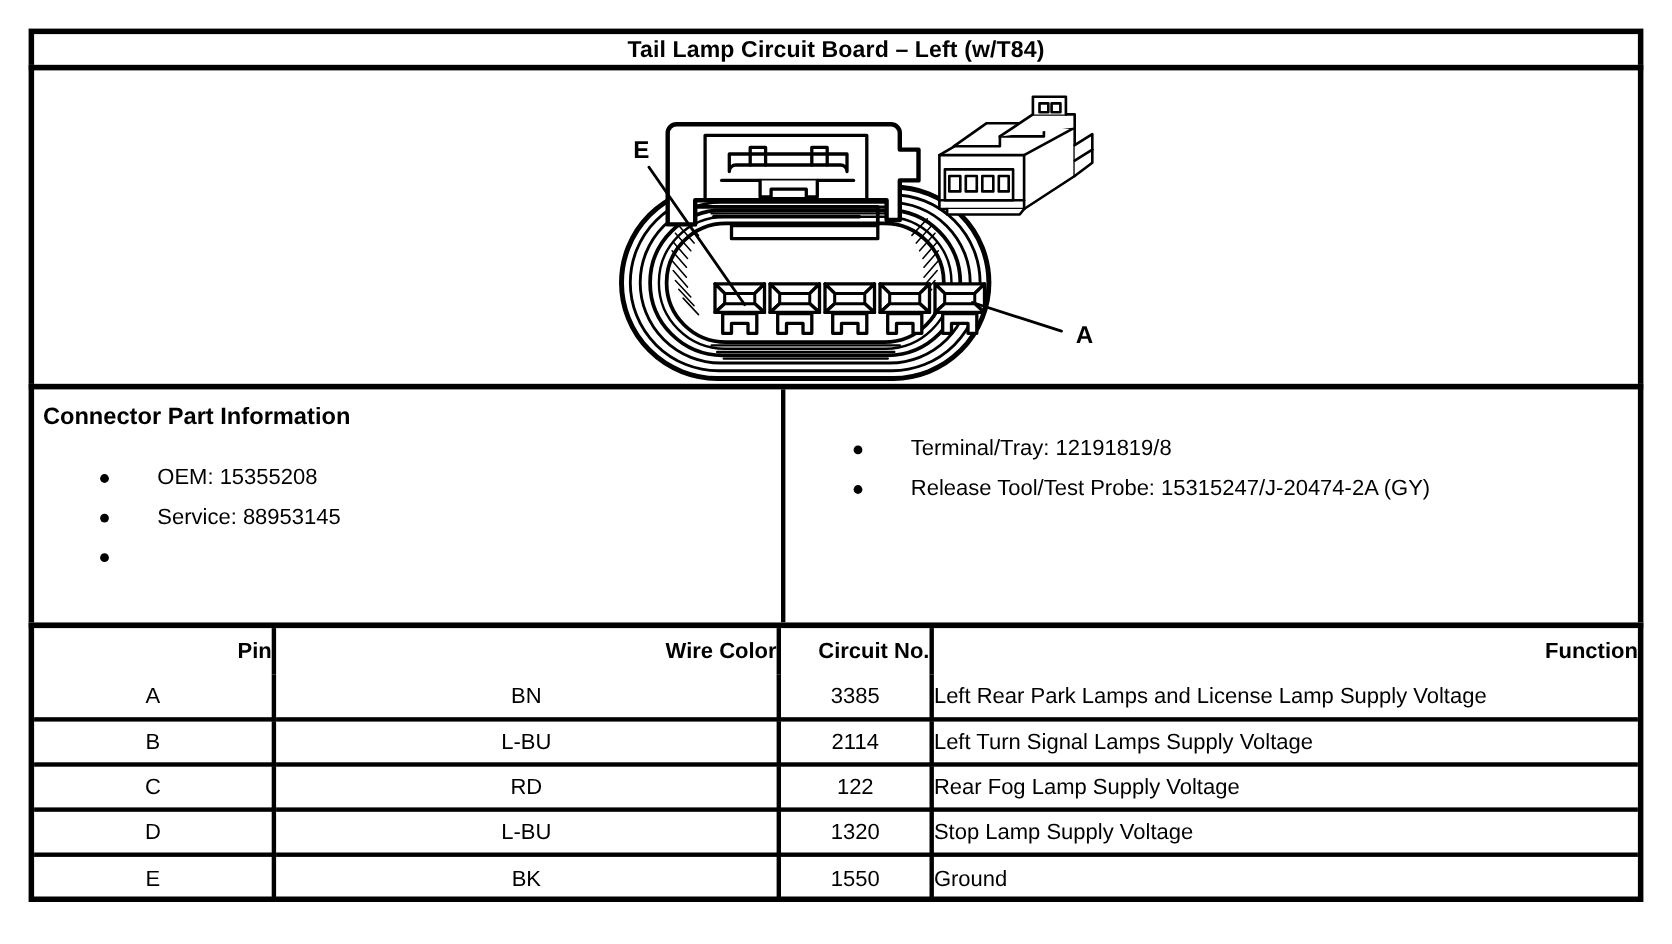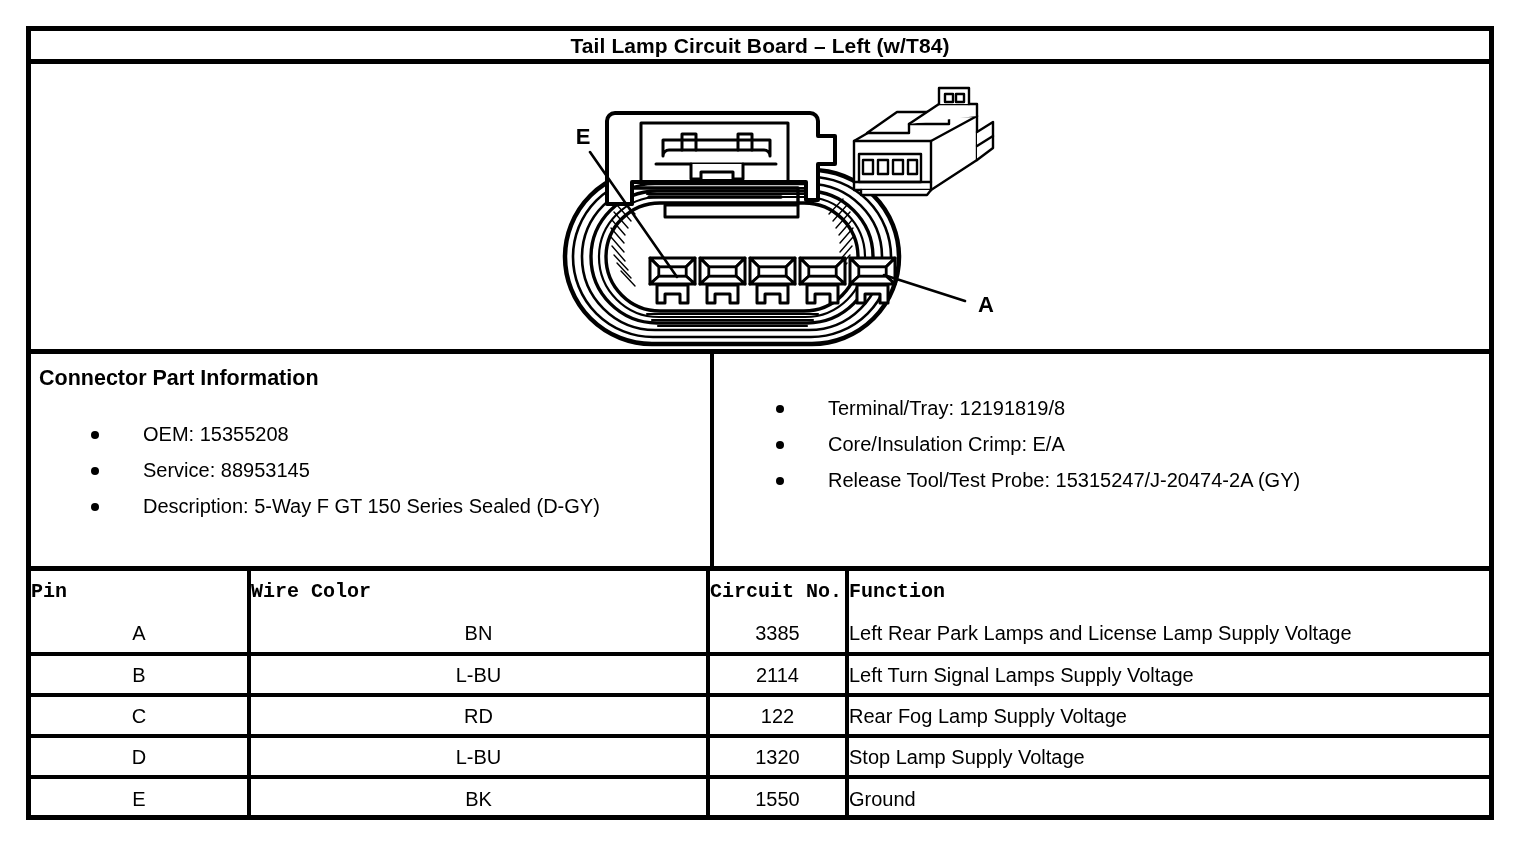--- a/index.html
+++ b/index.html
@@ -144,23 +144,22 @@
     height: 41px;
     box-sizing: border-box;
   }
   table.pin-table tr:last-child th,
   table.pin-table tr:last-child td { border-bottom: 0; }
   table.pin-table th:last-child,
   table.pin-table td:last-child { border-right: 0; }
 
   table.pin-table thead th {
     font-weight: bold;
-    text-align: left;
+    text-align: right;
     height: 42px;
-    font-family: Liberation Mono, monospace;
   }
   col.c-pin     { width: 218px; }
   col.c-color   { width: 459px; }
   col.c-circuit { width: 139px; }
   col.c-func    { width: auto; }
 
   td.cell-center { text-align: center; }
   td.cell-left   { text-align: left; padding-left: 6px; }
 </style>
 </head>
@@ -317,34 +316,29 @@
         <li>
           <span class="bullet-dot"></span>
           <span>OEM: 15355208</span>
         </li>
         <li>
           <span class="bullet-dot"></span>
           <span>Service: 88953145</span>
         </li>
         <li>
           <span class="bullet-dot"></span>
-          <span>Description: 5-Way F GT 150 Series Sealed (D-GY)</span>
         </li>
       </ul>
     </div>
 
     <div class="info-col right">
       <ul class="bullets">
         <li>
           <span class="bullet-dot"></span>
           <span>Terminal/Tray: 12191819/8</span>
-        </li>
-        <li>
-          <span class="bullet-dot"></span>
-          <span>Core/Insulation Crimp: E/A</span>
         </li>
         <li>
           <span class="bullet-dot"></span>
           <span>Release Tool/Test Probe: 15315247/J-20474-2A (GY)</span>
         </li>
       </ul>
     </div>
   </div>
 
   <div class="pin-table-wrap">

